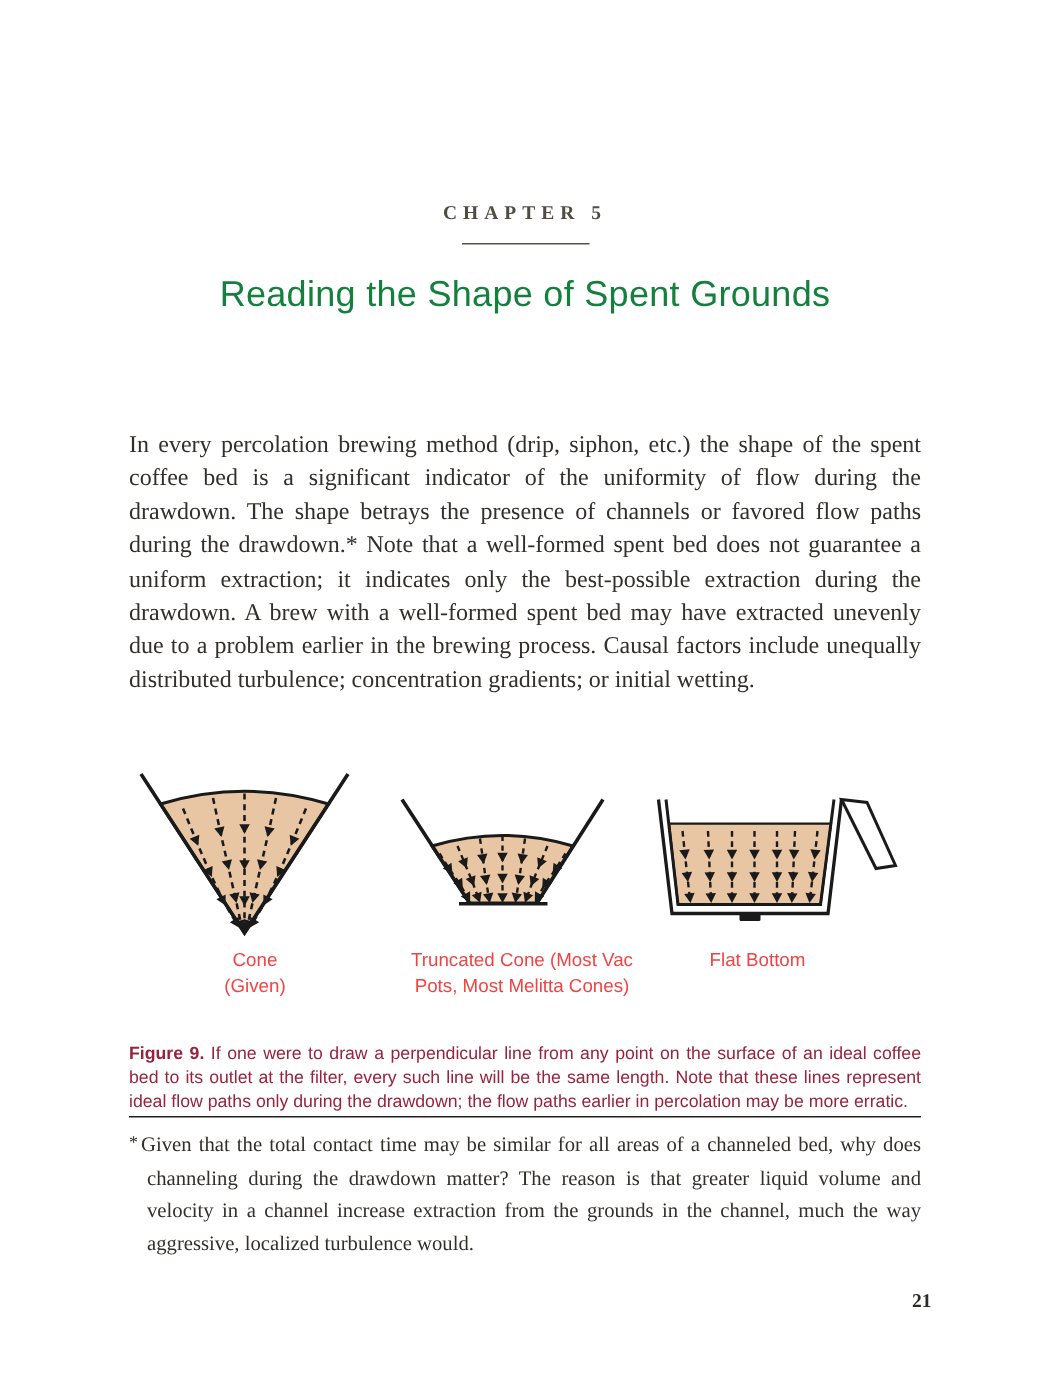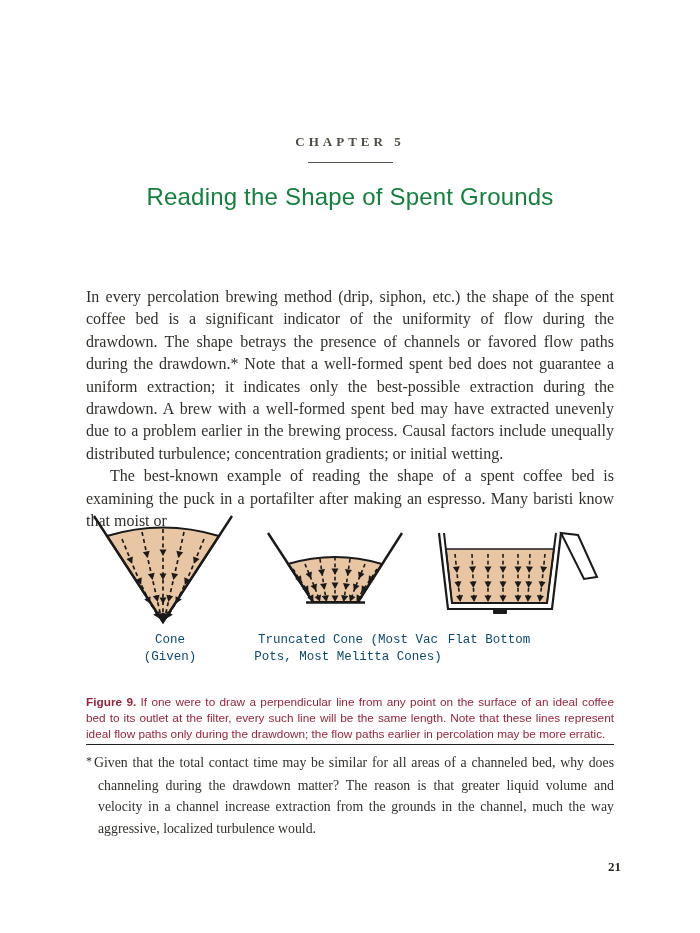--- a/index.html
+++ b/index.html
@@ -49,30 +49,30 @@
   .body-text p.indented { text-indent: 24px; }
 
   .fig { position: absolute; }
   .fig-cone      { top: 513px; left: 90px;  }
   .fig-truncated { top: 531px; left: 261px; }
   .fig-flat      { top: 527px; left: 435px; }
 
   .fig-label {
     position: absolute;
     top: 632px;
-    font-family: Liberation Mono, monospace;
+    font-family: Liberation Sans, sans-serif;
     font-size: 12.5px;
     line-height: 17px;
     text-align: center;
-    color: #0c4a6e;
+    color: #ef4444;
     white-space: pre-line;
   }
   .fig-label-1 { left: 100px; width: 140px; }
   .fig-label-2 { left: 248px; width: 200px; }
-  .fig-label-3 { left: 424px; width: 130px; text-align: center; }
+  .fig-label-3 { left: 440px; width: 130px; text-align: center; }
 
   .caption {
     position: absolute;
     top: 670px; left: 86px;
     width: 528px;
     font-family: "Liberation Sans", sans-serif;
     font-size: 11.8px;
     line-height: 16px;
     text-align: justify;
     color: #97233c;
@@ -113,21 +113,20 @@
 <body>
 
 <div class="page">
 
   <div class="chapter-label">CHAPTER 5</div>
   <div class="chapter-rule"></div>
   <h1 class="page-title" style="margin:0; font-weight:400;">Reading the Shape of Spent Grounds</h1>
 
   <div class="body-text">
     <p>In every percolation brewing method (drip, siphon, etc.) the shape of the spent coffee bed is a significant indicator of the uniformity of flow during the drawdown. The shape betrays the presence of channels or favored flow paths during the drawdown.* Note that a well-formed spent bed does not guarantee a uniform extraction; it indicates only the best-possible extraction during the drawdown. A brew with a well-formed spent bed may have extracted unevenly due to a problem earlier in the brewing process. Causal factors include unequally distributed turbulence; concentration gradients; or initial wetting.</p>
-    <p class="indented">The best-known example of reading the shape of a spent coffee bed is examining the puck in a portafilter after making an espresso. Many baristi know that moist or</p>
   </div>
 
   <div class="fig fig-cone">
     <svg width="146" height="114" viewBox="0 0 146 114">
       <defs>
         <marker id="ah1" markerUnits="userSpaceOnUse" markerWidth="8" markerHeight="8" refX="4" refY="4" orient="auto">
           <path d="M0.5,0.5 L7,4 L0.5,7.5 Z" fill="#1a1a1a"></path>
         </marker>
       </defs>
       <path d="M 17,23 Q 73,6 129,23 L 73,109 Z" stroke="#1a1a1a" stroke-width="2" fill="#e8c6a3"></path>

